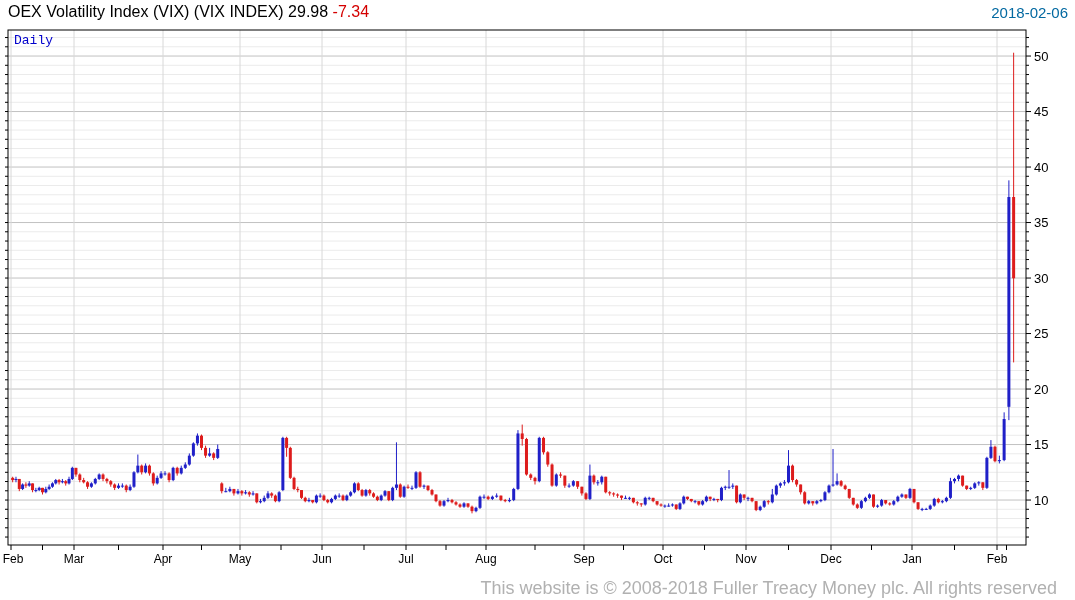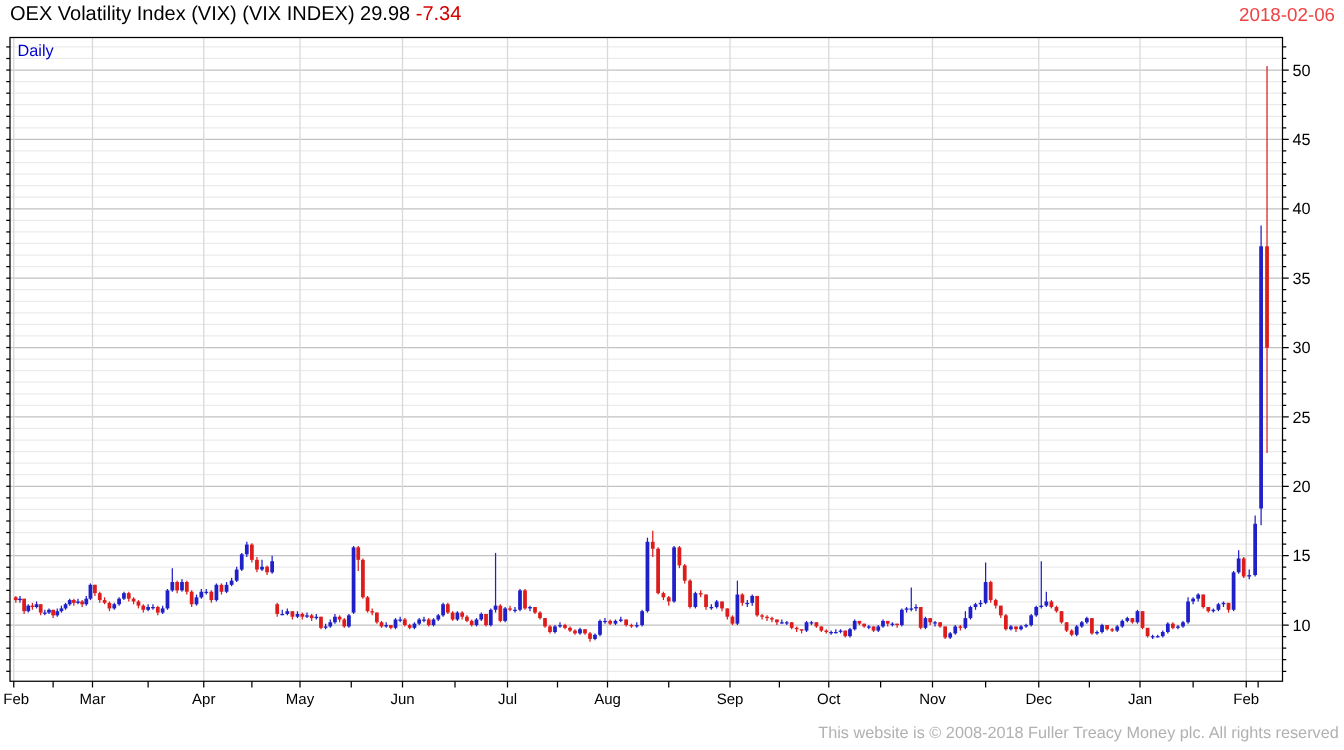--- a/index.html
+++ b/index.html
@@ -1,23 +1,23 @@
 <!DOCTYPE html>
 <html><head>
 <meta charset="utf-8">
 <style>
   html,body{margin:0;padding:0;background:#fff;}
   body{font-family:"Liberation Sans","DejaVu Sans",sans-serif;}
   .screen{position:relative;width:1075px;height:600px;background:#ffffff;overflow:hidden;}
   .titlebar{position:absolute;left:8px;top:3px;font-size:16px;color:#000;white-space:pre;}
   .titlebar .chg{color:#d40000;}
-  .datebar{position:absolute;right:7px;top:4px;font-size:15px;color:#ef4444;}
-  .interval{position:absolute;left:14px;top:33px;font-size:13px;color:#0000cc;}
+  .datebar{position:absolute;right:7px;top:4px;font-size:15px;color:#0369a1;}
+  .interval{position:absolute;left:14px;top:33px;font-size:13px;color:#0000cc;font-family:Liberation Mono, monospace;}
   .footer-link{position:absolute;left:2px;top:576px;font-size:14px;color:#0000cc;text-decoration:none;cursor:pointer;}
-  .footer-copy{position:absolute;right:4px;top:578px;font-size:13px;color:#b1b1b1;}
+  .footer-copy{position:absolute;right:18px;top:578px;font-size:18px;color:#b1b1b1;}
   svg text{font-family:"Liberation Sans","DejaVu Sans",sans-serif;fill:#000;}
   #plot-svg{position:absolute;left:0;top:0;}
 </style>
 </head>
 <body>
 
 <div class="screen">
 
   <div class="titlebar"><span>OEX Volatility Index (VIX) (VIX INDEX)</span><span> </span><span>29.98</span><span> </span><span class="chg">-7.34</span></div>
 

